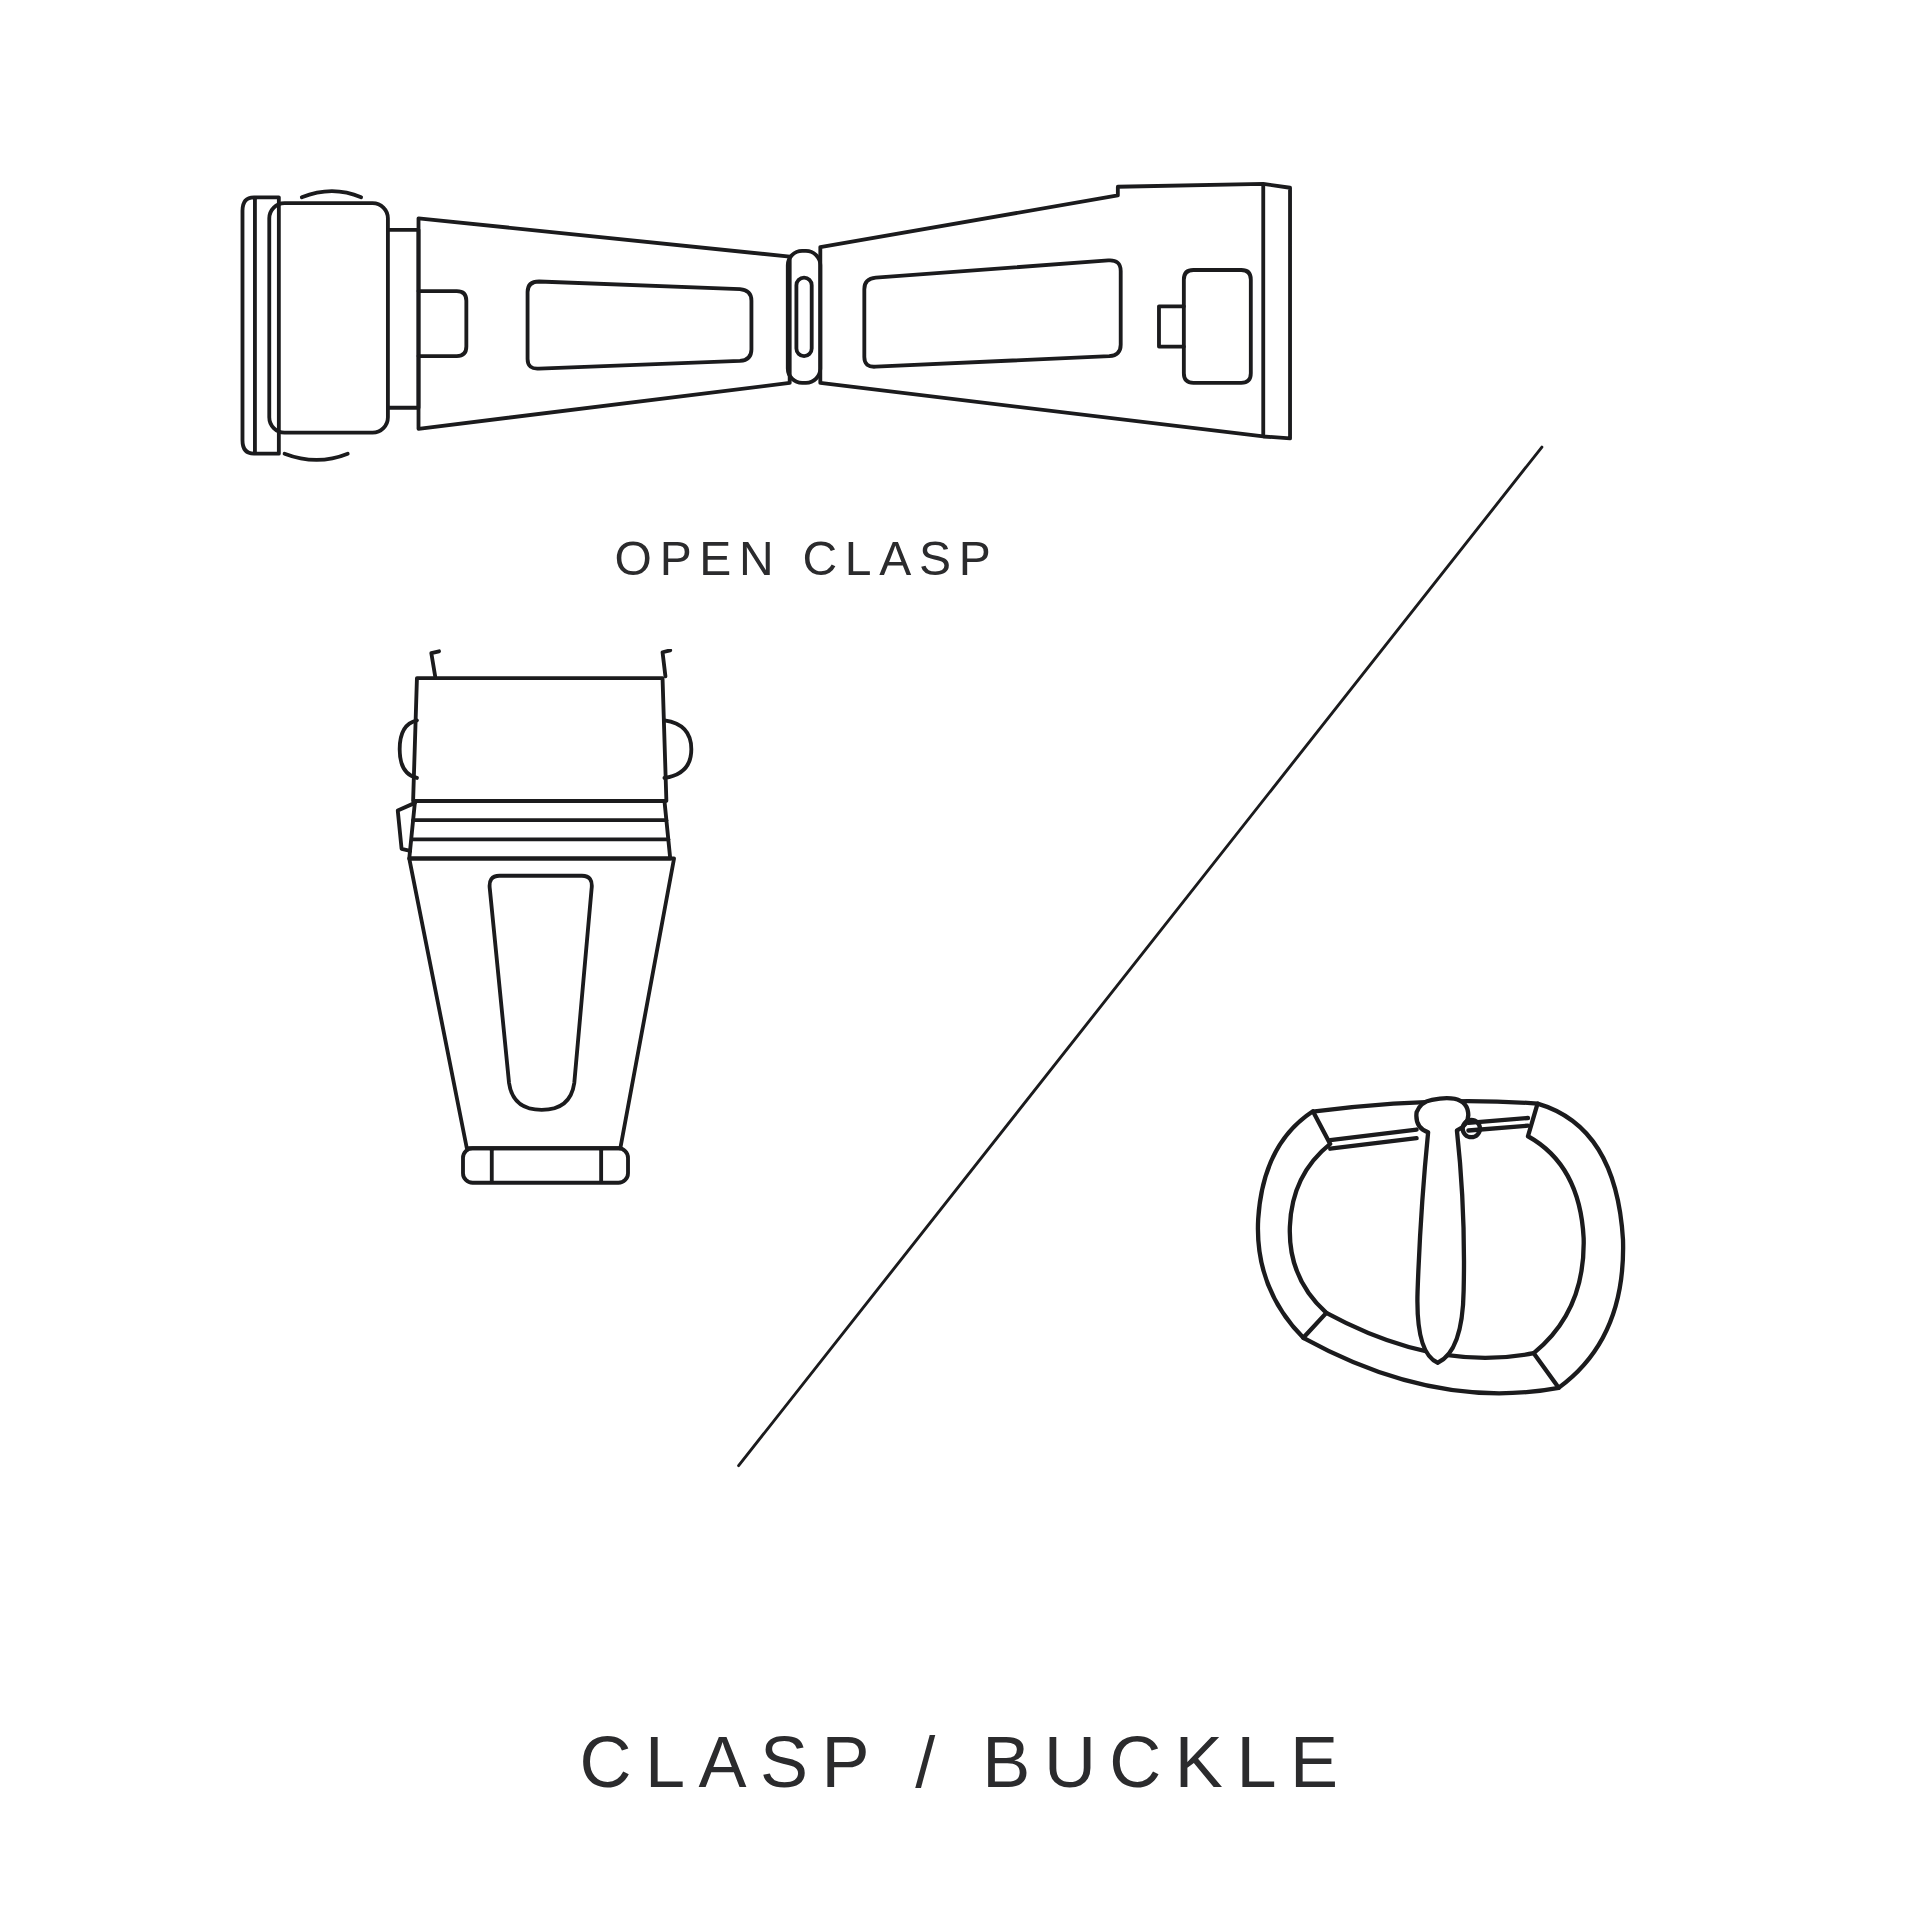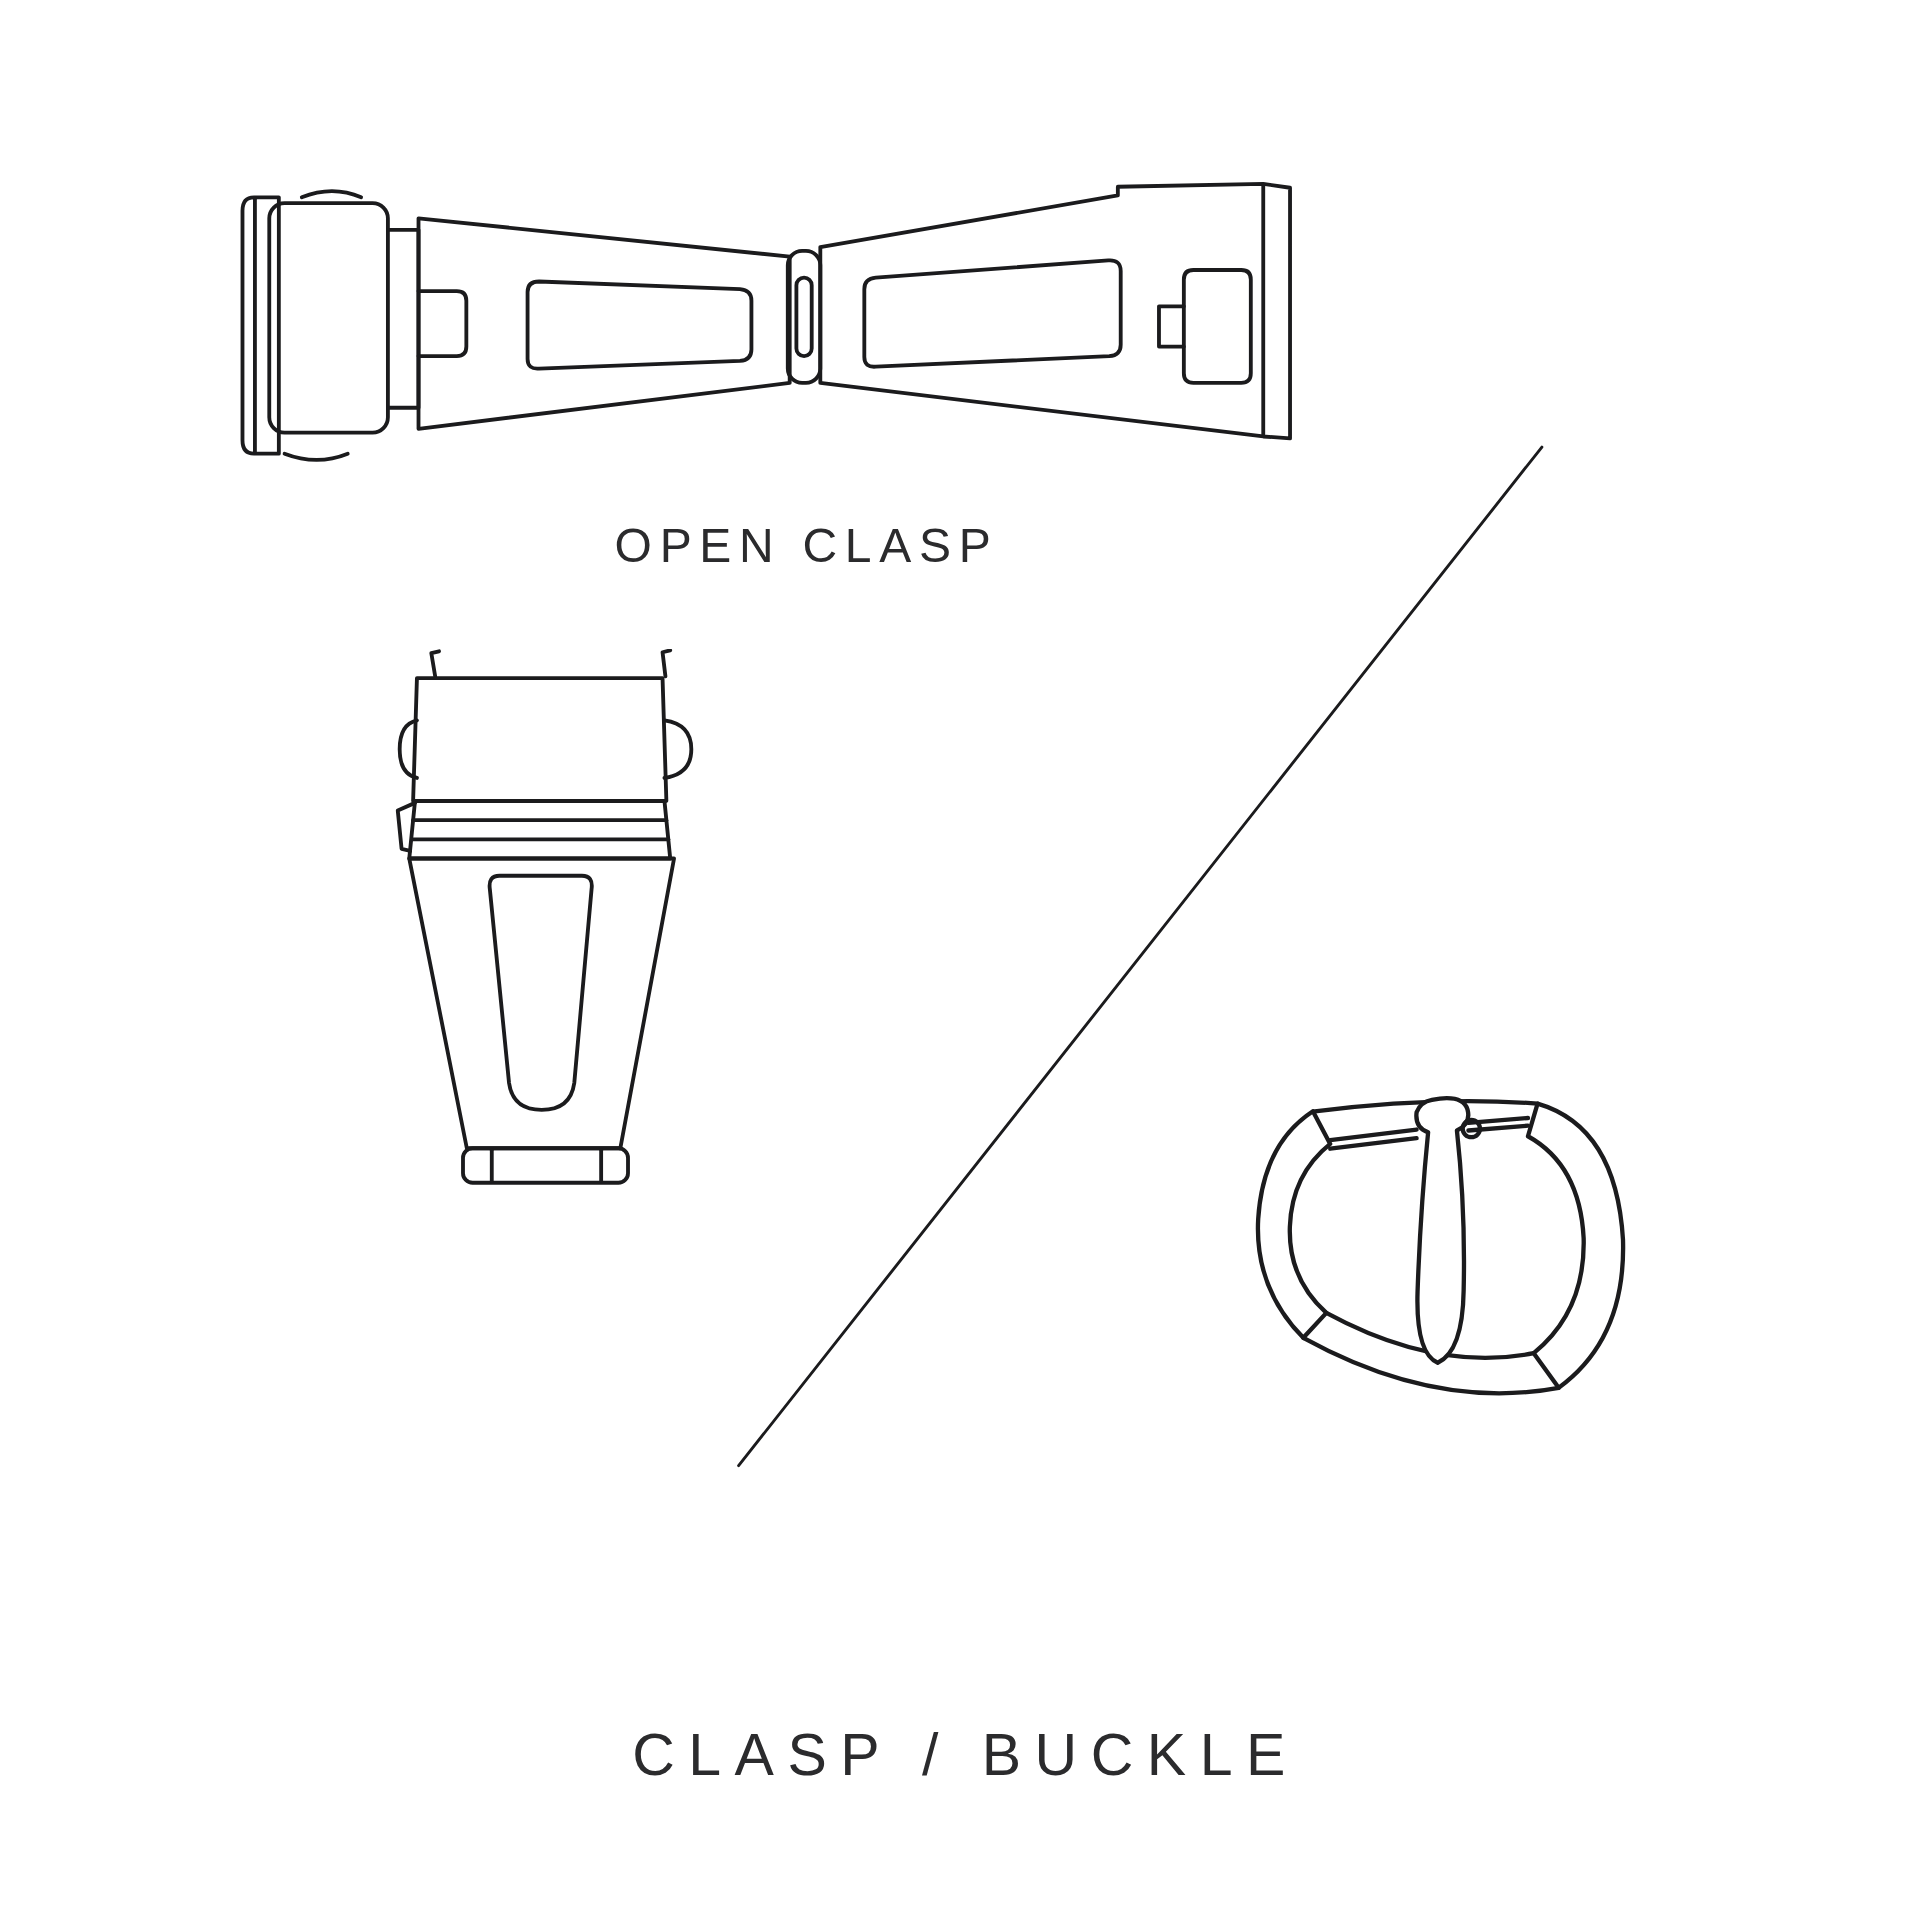--- a/index.html
+++ b/index.html
@@ -36,21 +36,21 @@
     font-weight: 400;
     color: var(--text, #2b2b2d);
     white-space: nowrap;
   }
   .title {
     position: absolute;
     left: 0;
     top: 1721px;
     width: 1931px;
     text-align: center;
-    font-size: 59px;
+    font-size: 72px;
     letter-spacing: 13.5px;
     font-weight: 400;
     color: var(--text, #2b2b2d);
     white-space: nowrap;
   }
 </style>
 </head>
 <body>
 
 <div class="canvas">
@@ -79,21 +79,21 @@
     </g>
     <g>
       <path d="M622,68 L933,14 L933,5 L1085,2 L1113,6 L1113,268 L1085,266 L622,210 Z"></path>
       <line x1="1085" y1="4" x2="1085" y2="265"></line>
       <path d="M680,100 L923,82 Q936,81 936,93 L936,170 Q936,181 924,182 L680,193 Q668,194 668,183 L668,112 Q668,101 680,100 Z"></path>
       <path d="M1012,92 Q1002,92 1002,102 L1002,200 Q1002,210 1012,210 L1062,210 Q1072,210 1072,200 L1072,102 Q1072,92 1062,92 Z"></path>
       <path d="M1002,130 L976,130 L976,172 L1002,172"></path>
     </g>
   </svg>
 
-  <div class="label" style="left:517px; top:518px; width:579px;">OPEN CLASP</div>
+  <div class="label" style="left:517px; top:531px; width:579px;">OPEN CLASP</div>
 
   <svg class="fig" style="left:392px; top:649px;" width="307" height="538" viewBox="0 0 320 560" fill="none" stroke="currentColor" stroke-width="4" stroke-linejoin="round" stroke-linecap="round">
     <g>
       <path d="M45,28 L41,4 L49,2"></path>
       <path d="M285,28 L282,3 L290,1"></path>
       <path d="M26,74 Q8,78 8,104 Q8,130 26,134"></path>
       <path d="M284,74 Q312,78 312,104 Q312,130 284,134"></path>
       <path d="M26,30 L282,30 L286,158 L22,158 Z"></path>
       <path d="M24,158 L284,158 L290,218 L18,218 Z"></path>
       <line x1="22" y1="178" x2="286" y2="178"></line>

